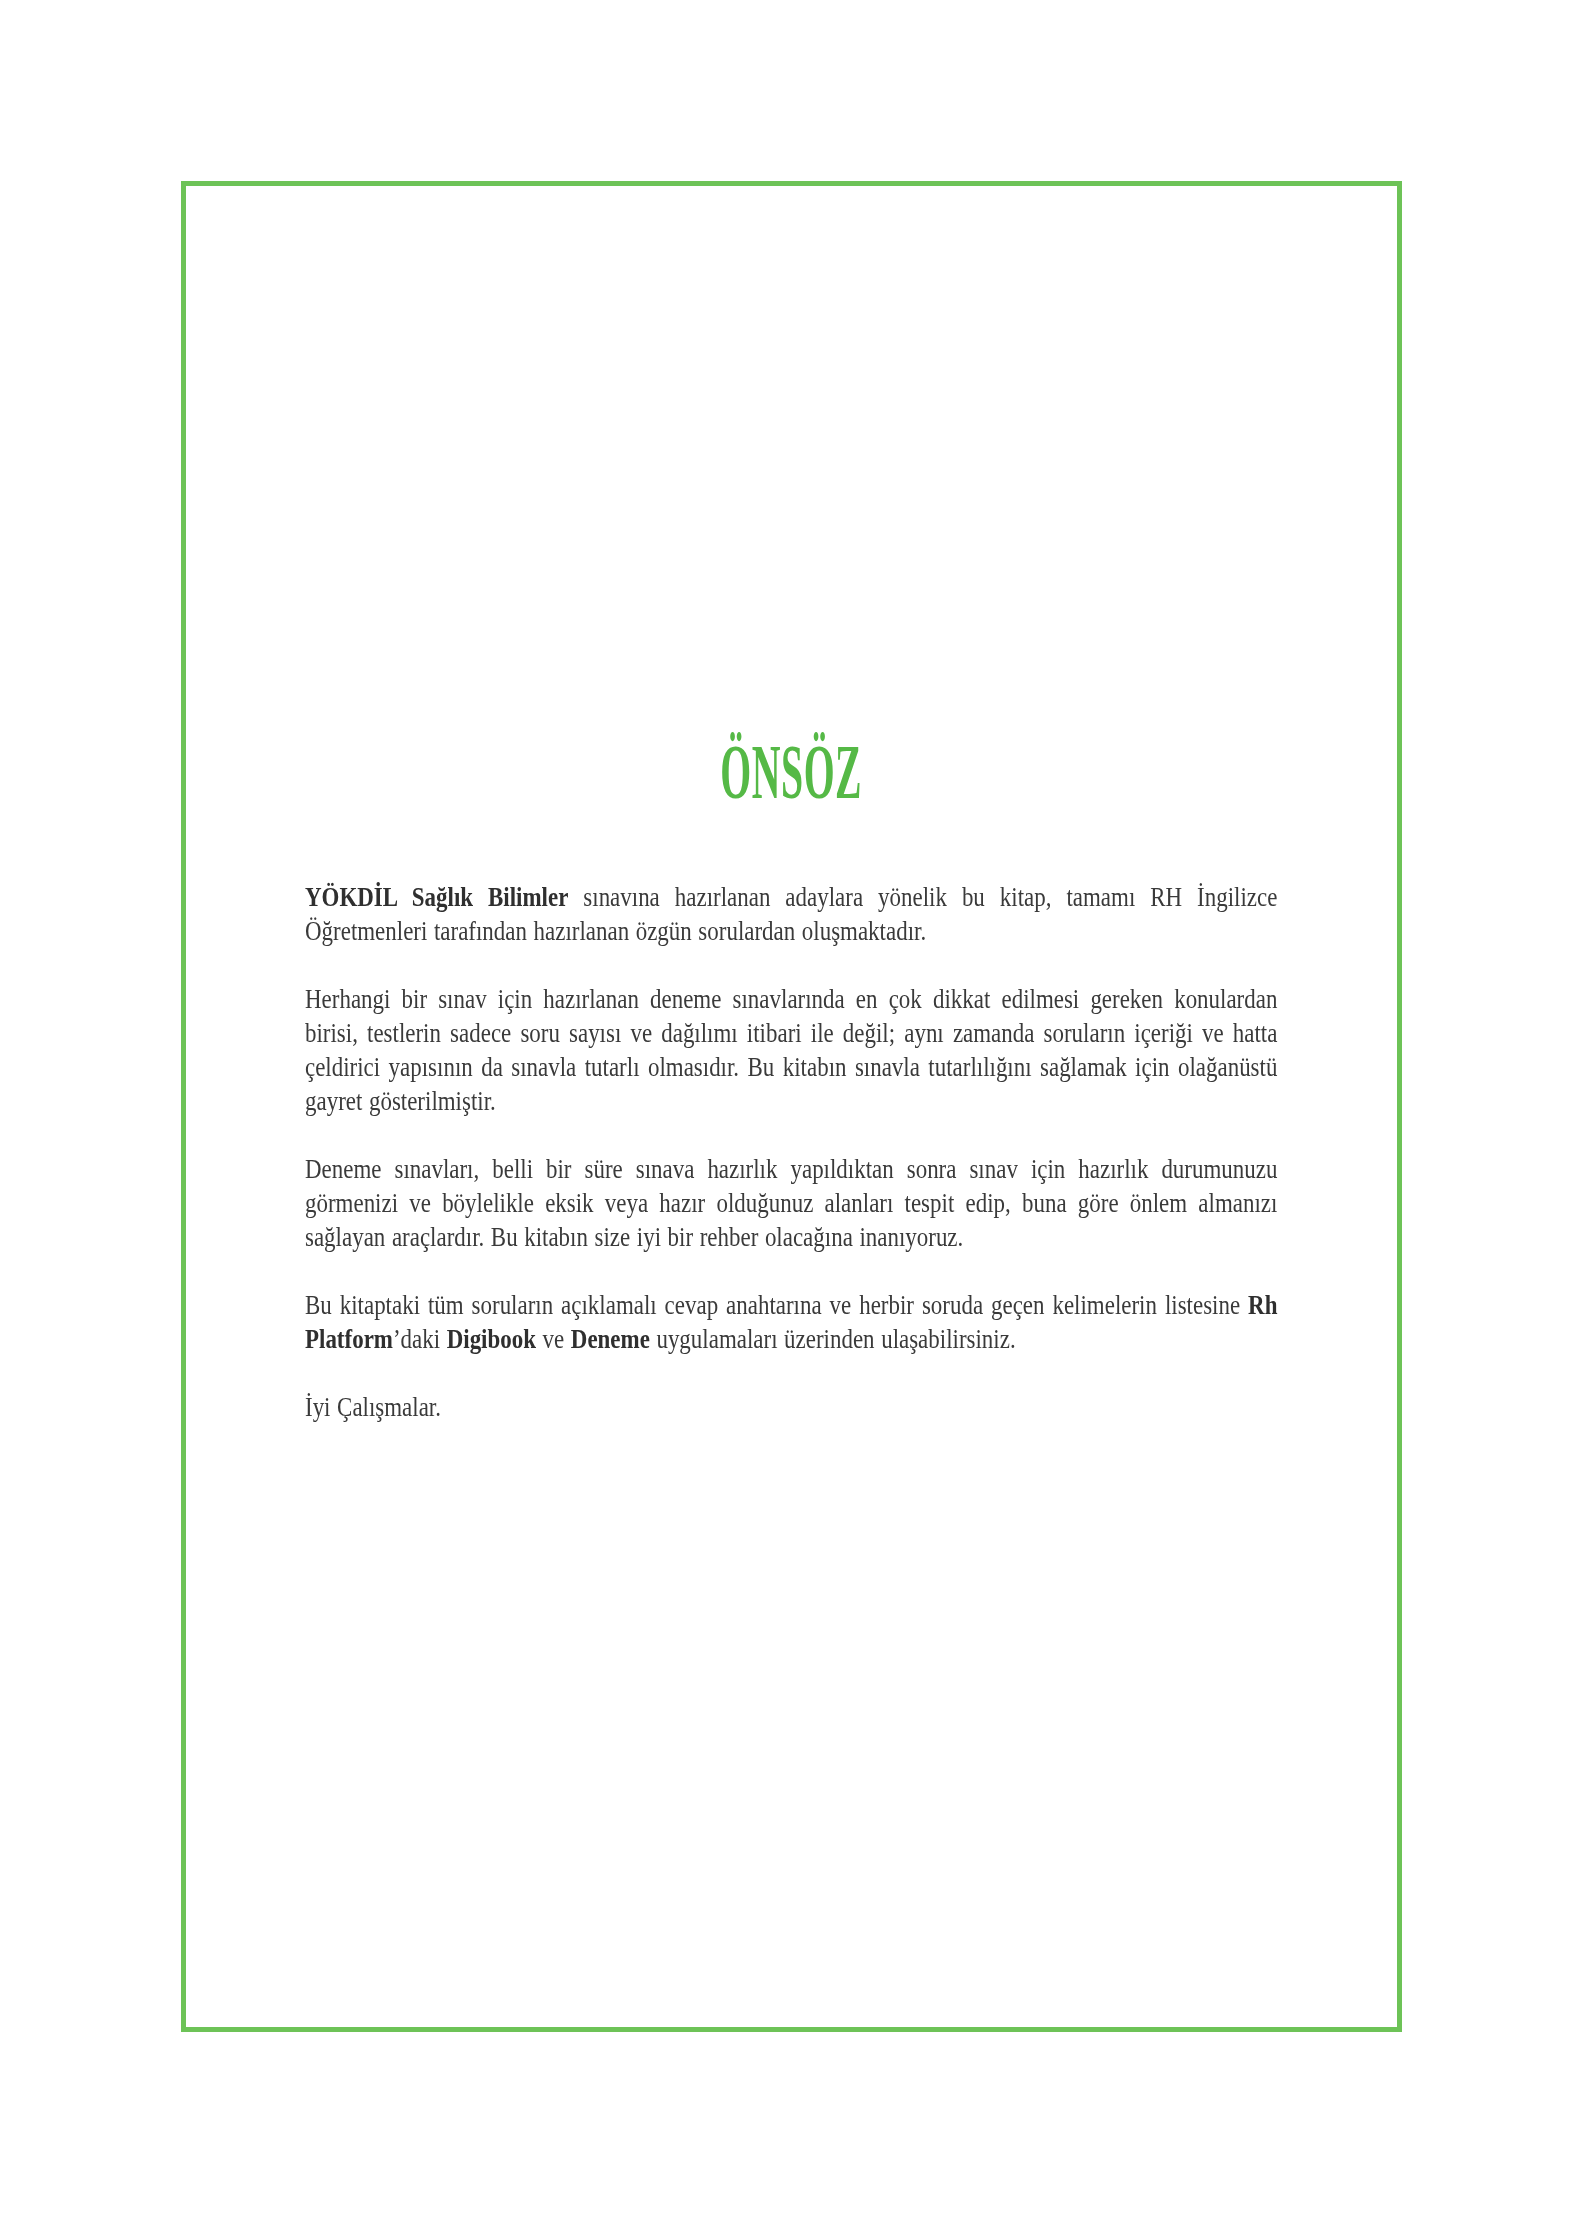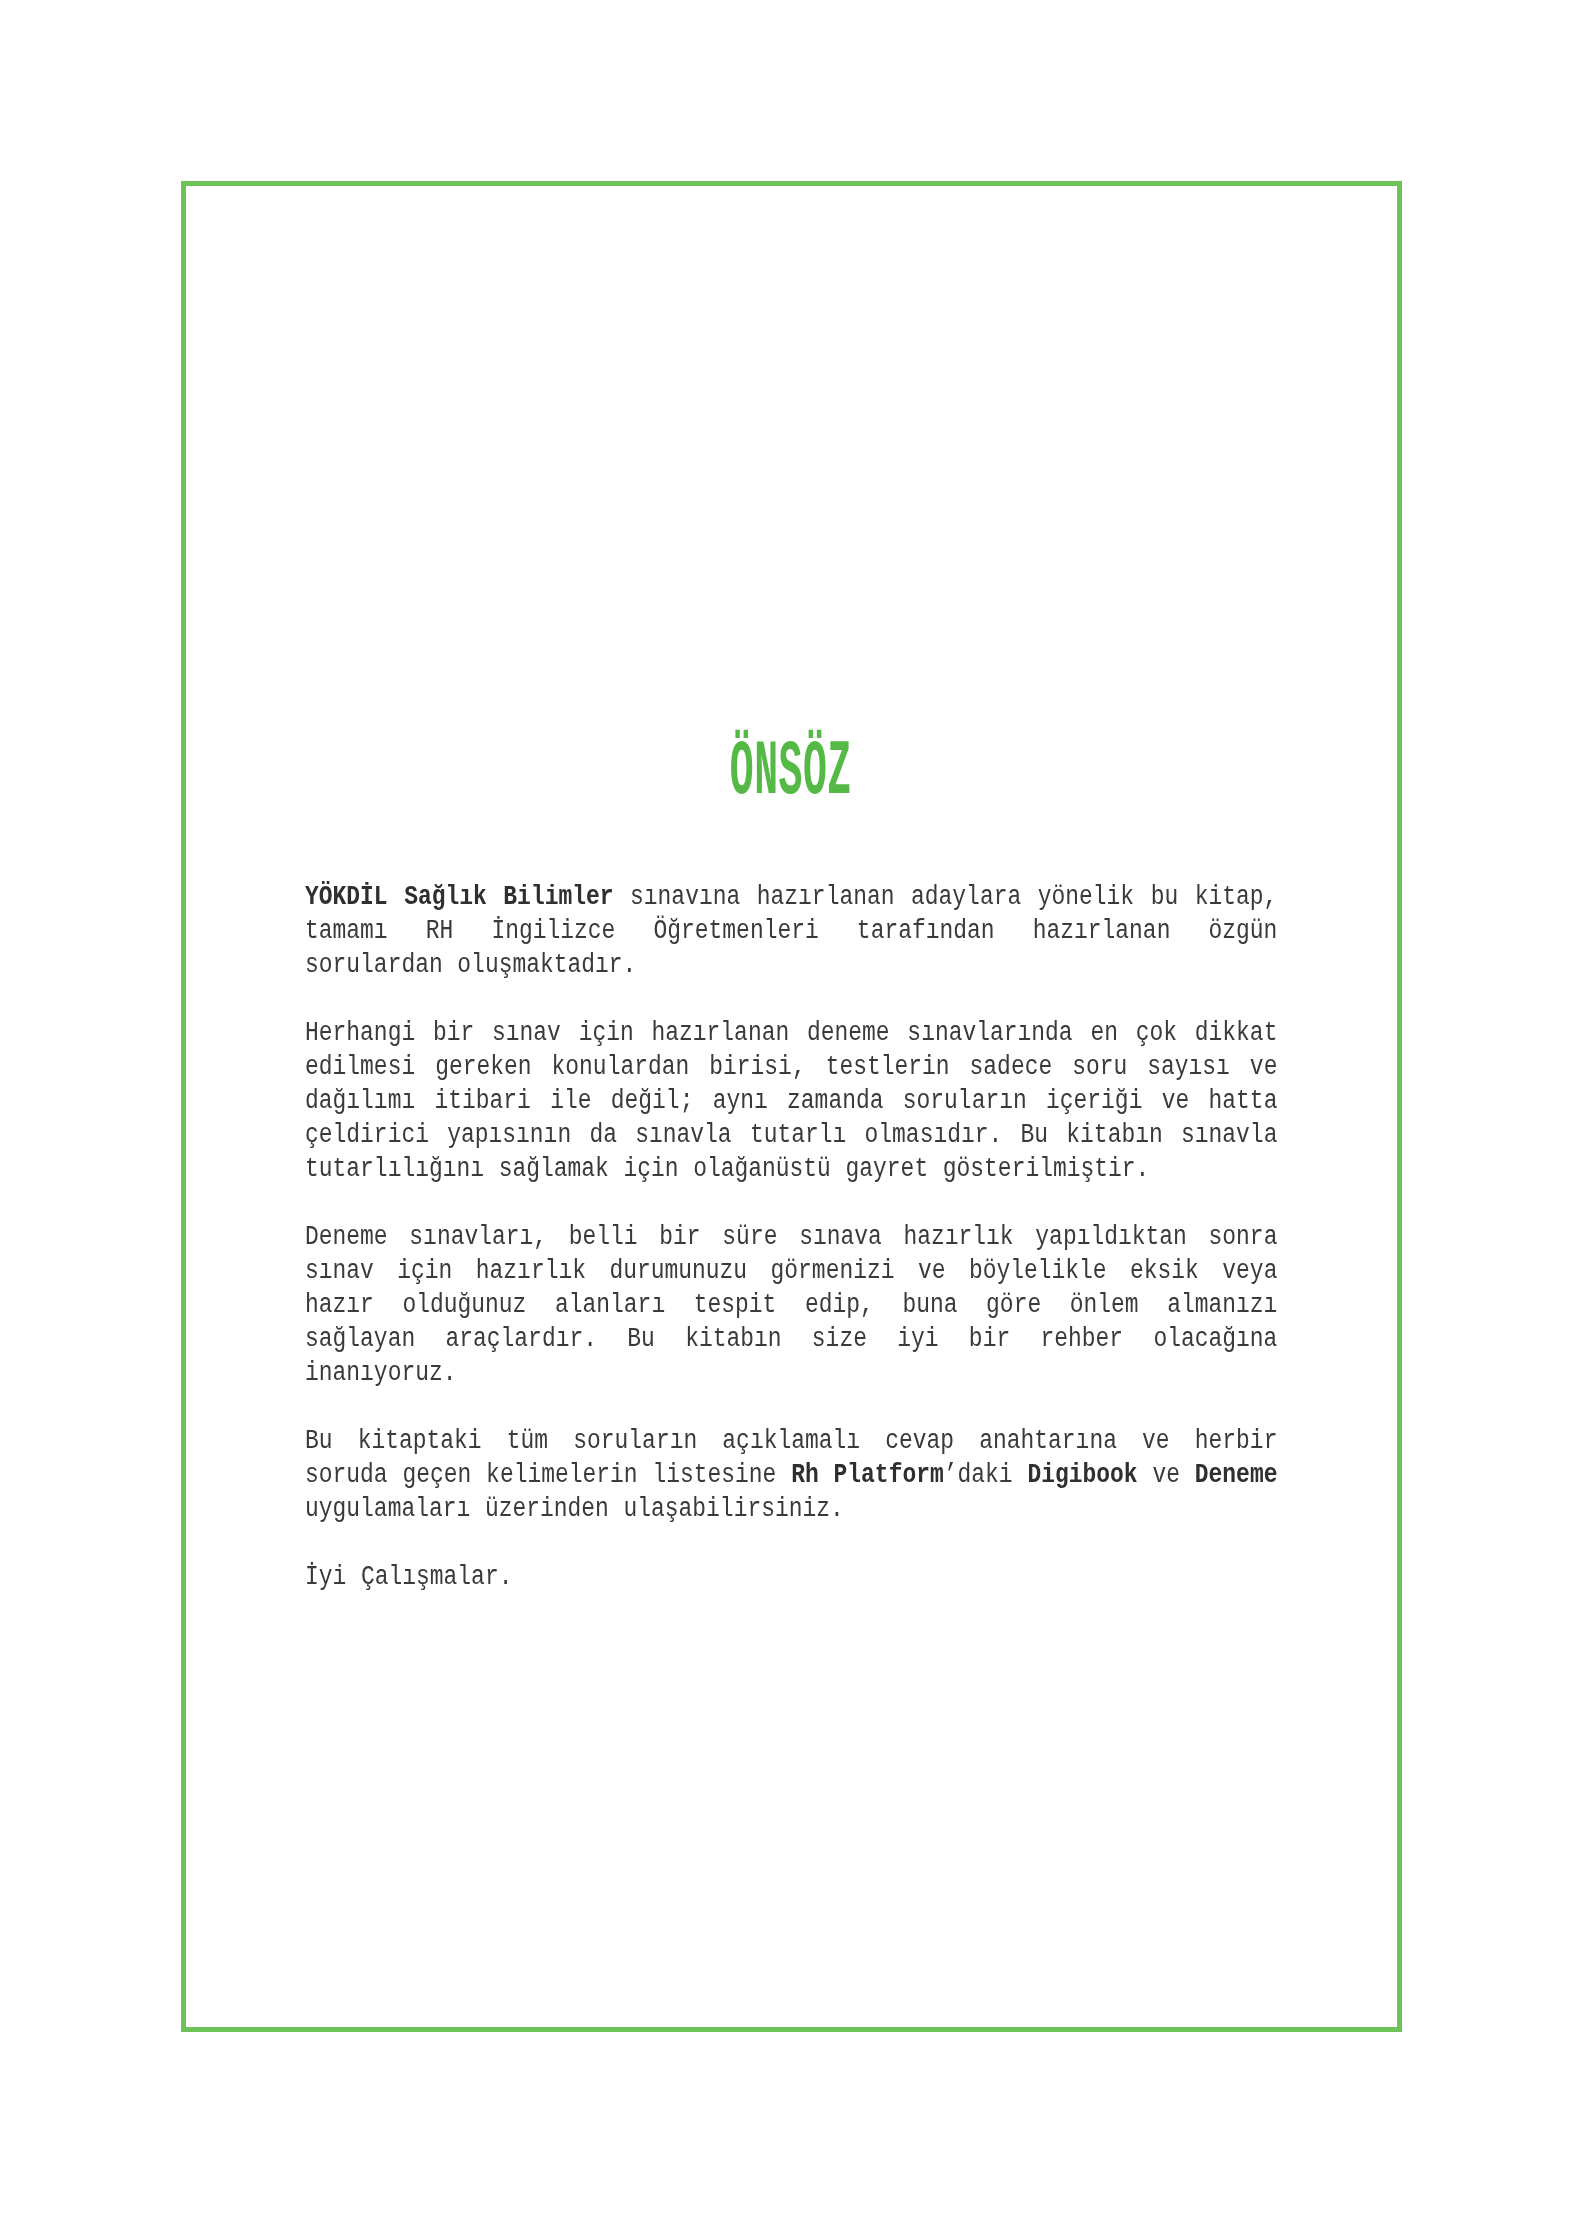--- a/index.html
+++ b/index.html
@@ -6,21 +6,21 @@
     margin: 0;
     padding: 0;
     background: #ffffff;
   }
   .page {
     position: relative;
     width: 1583px;
     height: 2170px;
     background: #ffffff;
     overflow: hidden;
-    font-family: Liberation Mono, monospace;
+    font-family: Liberation Serif, serif;
   }
   .border-box {
     position: absolute;
     left: 181px;
     top: 181px;
     width: 1211px;
     height: 1841px;
     border: 5px solid #6dc357; 
     background: transparent;
   }

